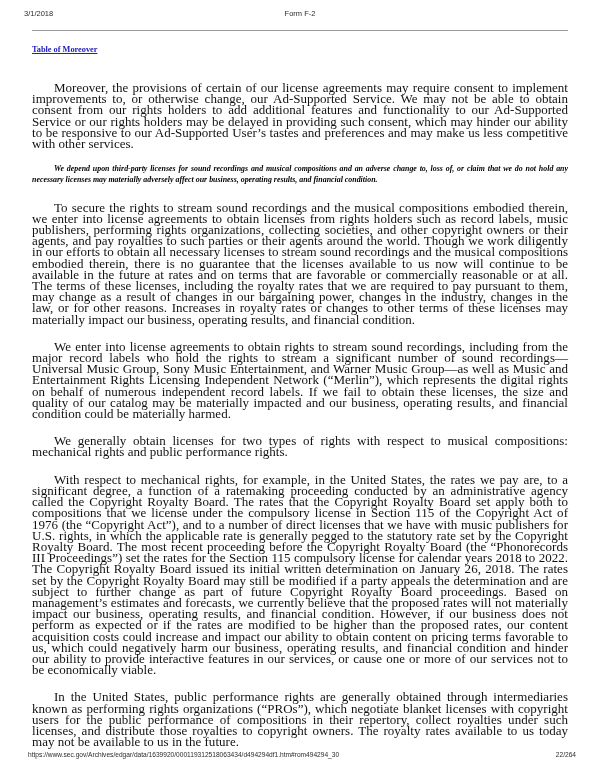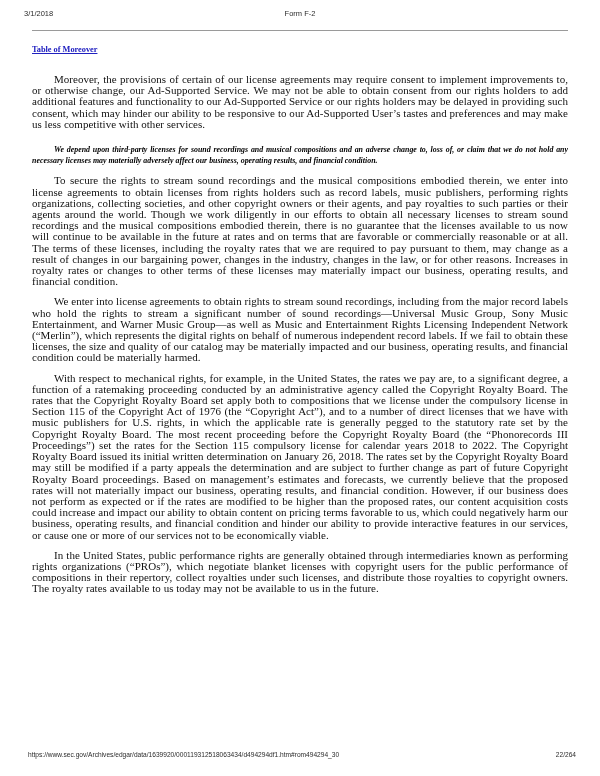--- a/index.html
+++ b/index.html
@@ -71,22 +71,22 @@
     font-family: "Liberation Serif", serif;
     font-size: 8.3px;
     font-weight: bold;
     color: #2020c0;
     text-decoration: underline;
     margin-bottom: 12px;
     cursor: pointer;
   }
 
   p.body-text {
-    margin: 8px 0 9px 0;
-    font-size: 11px;
+    margin: 16px 0 9px 0;
+    font-size: 13px;
     line-height: 11.2px;
     text-align: justify;
     text-indent: 22px;
     color: #111111;
     letter-spacing: 0.02px;
   }
 
   p.risk-heading {
     margin: 14px 0 9px 0;
     font-size: 7.9px;
@@ -146,20 +146,21 @@
     <a class="toc-link" href="#">Table of Moreover</a>
 
     <p class="body-text">Moreover, the provisions of certain of our license agreements may require consent to implement improvements to, or otherwise change, our Ad-Supported Service. We may not be able to obtain consent from our rights holders to add additional features and functionality to our Ad-Supported Service or our rights holders may be delayed in providing such consent, which may hinder our ability to be responsive to our Ad-Supported User’s tastes and preferences and may make us less competitive with other services.</p>
 
     <p class="risk-heading">We depend upon third-party licenses for sound recordings and musical compositions and an adverse change to, loss of, or claim that we do not hold any necessary licenses may materially adversely affect our business, operating results, and financial condition.</p>
 
     <p class="body-text">To secure the rights to stream sound recordings and the musical compositions embodied therein, we enter into license agreements to obtain licenses from rights holders such as record labels, music publishers, performing rights organizations, collecting societies, and other copyright owners or their agents, and pay royalties to such parties or their agents around the world. Though we work diligently in our efforts to obtain all necessary licenses to stream sound recordings and the musical compositions embodied therein, there is no guarantee that the licenses available to us now will continue to be available in the future at rates and on terms that are favorable or commercially reasonable or at all. The terms of these licenses, including the royalty rates that we are required to pay pursuant to them, may change as a result of changes in our bargaining power, changes in the industry, changes in the law, or for other reasons. Increases in royalty rates or changes to other terms of these licenses may materially impact our business, operating results, and financial condition.</p>
 
     <p class="body-text">We enter into license agreements to obtain rights to stream sound recordings, including from the major record labels who hold the rights to stream a significant number of sound recordings—Universal Music Group, Sony Music Entertainment, and Warner Music Group—as well as Music and Entertainment Rights Licensing Independent Network (“Merlin”), which represents the digital rights on behalf of numerous independent record labels. If we fail to obtain these licenses, the size and quality of our catalog may be materially impacted and our business, operating results, and financial condition could be materially harmed.</p>
 
+    <p class="body-text">We generally obtain licenses for two types of rights with respect to musical compositions: mechanical rights and public performance rights.</p>
 
     <p class="body-text">With respect to mechanical rights, for example, in the United States, the rates we pay are, to a significant degree, a function of a ratemaking proceeding conducted by an administrative agency called the Copyright Royalty Board. The rates that the Copyright Royalty Board set apply both to compositions that we license under the compulsory license in Section 115 of the Copyright Act of 1976 (the “Copyright Act”), and to a number of direct licenses that we have with music publishers for U.S. rights, in which the applicable rate is generally pegged to the statutory rate set by the Copyright Royalty Board. The most recent proceeding before the Copyright Royalty Board (the “Phonorecords III Proceedings”) set the rates for the Section 115 compulsory license for calendar years 2018 to 2022. The Copyright Royalty Board issued its initial written determination on January 26, 2018. The rates set by the Copyright Royalty Board may still be modified if a party appeals the determination and are subject to further change as part of future Copyright Royalty Board proceedings. Based on management’s estimates and forecasts, we currently believe that the proposed rates will not materially impact our business, operating results, and financial condition. However, if our business does not perform as expected or if the rates are modified to be higher than the proposed rates, our content acquisition costs could increase and impact our ability to obtain content on pricing terms favorable to us, which could negatively harm our business, operating results, and financial condition and hinder our ability to provide interactive features in our services, or cause one or more of our services not to be economically viable.</p>
 
     <p class="body-text">In the United States, public performance rights are generally obtained through intermediaries known as performing rights organizations (“PROs”), which negotiate blanket licenses with copyright users for the public performance of compositions in their repertory, collect royalties under such licenses, and distribute those royalties to copyright owners. The royalty rates available to us today may not be available to us in the future.</p>
 
 
   </div>
 
   <div class="print-footer">
     <span class="url">https://www.sec.gov/Archives/edgar/data/1639920/000119312518063434/d494294df1.htm#rom494294_30</span>

